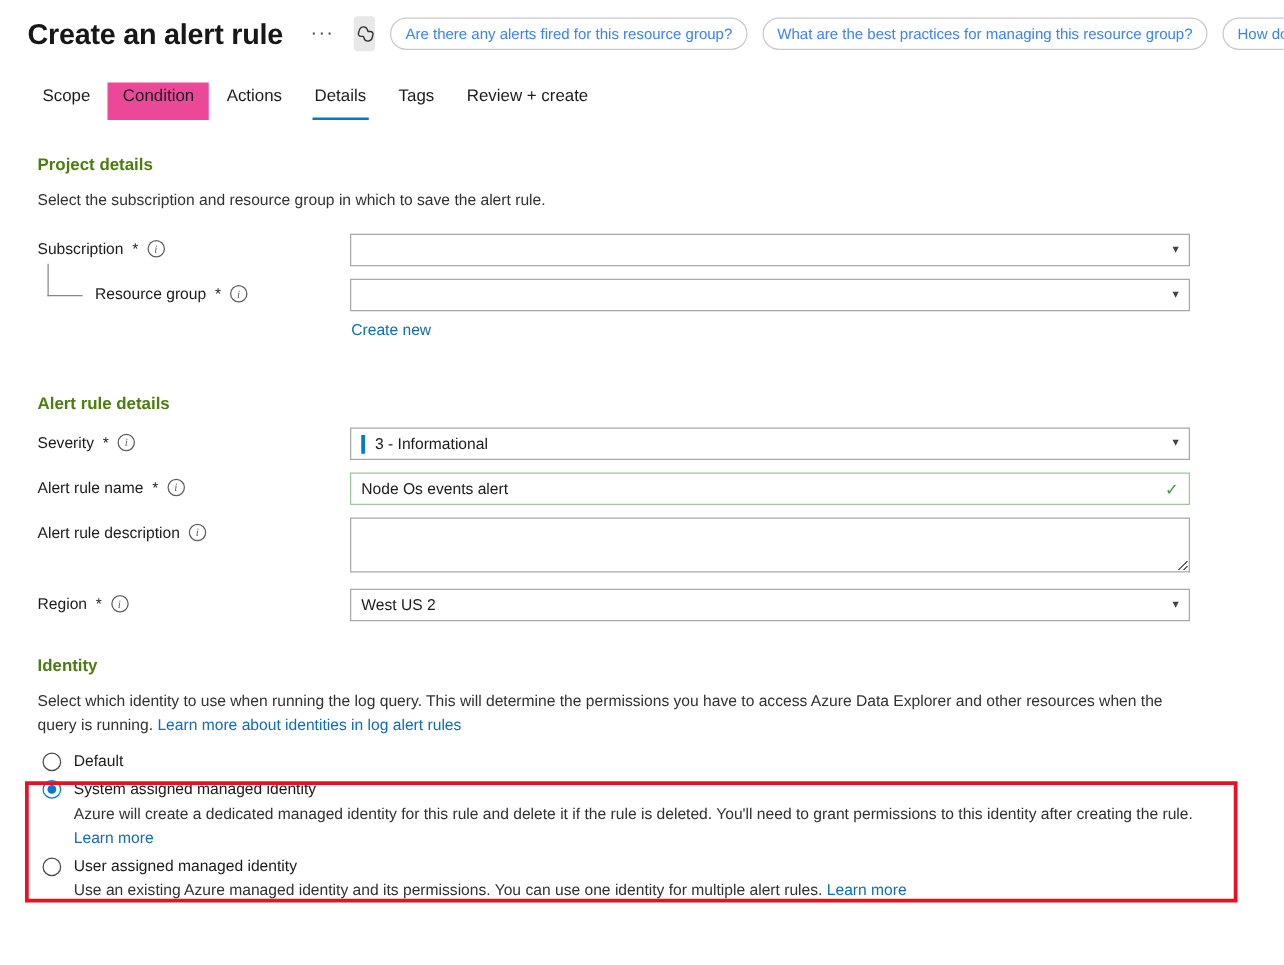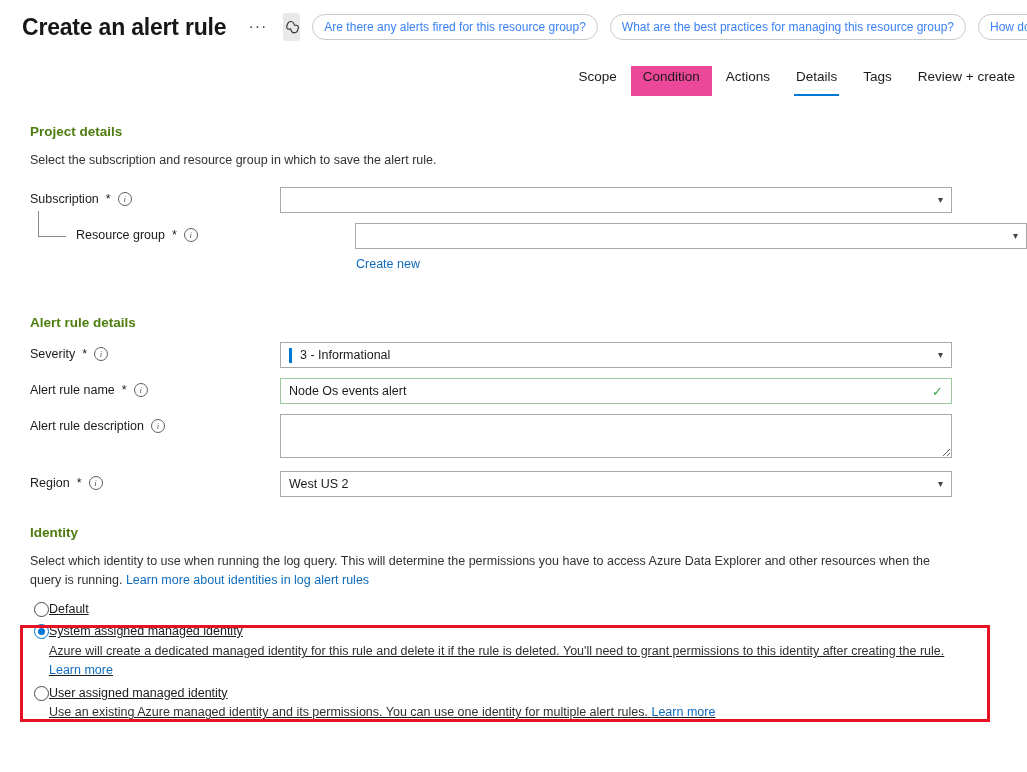--- a/index.html
+++ b/index.html
@@ -61,21 +61,20 @@
   }
 
   
   .tabs {
     display: flex;
     align-items: stretch;
     padding-left: 22px;
     margin-top: 22px;
     height: 30px;
     gap: 2px;
-    justify-content: flex-end;
   }
   .tab {
     font-size: 13.5px;
     color: #1b1b1b;
     padding: 3px 12px 6px 12px;
     cursor: pointer;
     position: relative;
     background: transparent;
   }
   .tab.hovered { background: #ec4899; }
@@ -169,21 +168,21 @@
   .link {
     color: #0f6cbd;
     font-size: 12.5px;
     text-decoration: none;
     cursor: pointer;
   }
 
   .create-new { margin: 7px 0 16px 1px; }
 
   
-  .elbow-row { position: relative; justify-content: space-between; }
+  .elbow-row { position: relative; }
   .elbow {
     position: absolute;
     left: 8px;
     top: -12px;
     width: 28px;
     height: 26px;
     border-left: 1px solid #8a8886;
     border-bottom: 1px solid #8a8886;
   }
   .indent-label { padding-left: 46px; }
@@ -210,23 +209,23 @@
     color: #323130;
     line-height: 1.5;
     max-width: 930px;
     margin-bottom: 10px;
   }
 
   .radio-list { position: relative; margin-top: 4px; }
   .radio-row {
     display: flex;
     align-items: flex-start;
+    gap: 10px;
     margin-bottom: 4px;
     padding-left: 4px;
-    text-decoration: underline;
   }
   .radio {
     width: 15px; height: 15px;
     border: 1px solid #4a4a4a;
     border-radius: 50%;
     background: #fff;
     margin-top: 2px;
     flex: 0 0 15px;
     position: relative;
     cursor: pointer;

